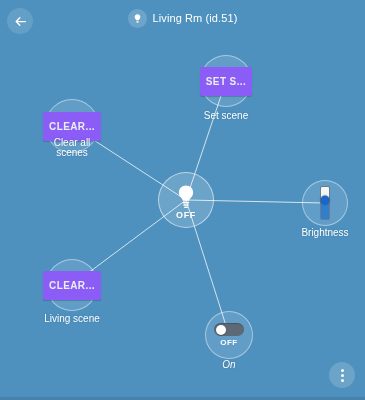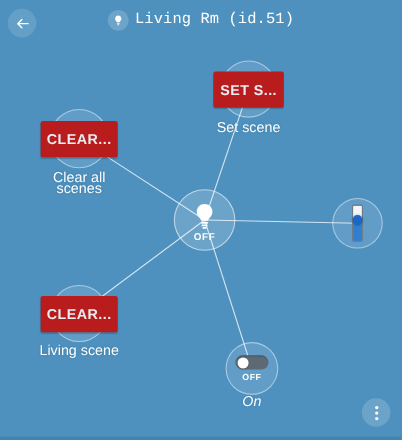--- a/index.html
+++ b/index.html
@@ -57,25 +57,24 @@
   .title-icon {
     width: 19px; height: 19px;
     border-radius: 50%;
     background: rgba(255,255,255,0.18);
     display: flex;
     align-items: center;
     justify-content: center;
     flex: none;
   }
   .title-text {
-    font-size: 14px;
+    font-size: 11px;
     color: #ffffff;
     letter-spacing: 0.1px;
     white-space: nowrap;
-    font-family: Liberation Mono, monospace;
   }
 
   
   .graph-svg {
     position: absolute;
     left: 0; top: 0;
     width: 365px; height: 400px;
     z-index: 1;
   }
 
@@ -92,21 +91,21 @@
     display: flex;
     align-items: center;
     justify-content: center;
     flex-direction: column;
     cursor: pointer;
   }
   .node-label {
     position: absolute;
     text-align: center;
     color: #ffffff;
-    font-size: 13px;
+    font-size: 10px;
     line-height: 10px;
     white-space: pre-line;
     text-shadow: 0 0 2px rgba(40,80,110,0.35);
   }
 
   
   #node-main .node-circle {
     left: 0; top: 0;
     width: 56px; height: 56px;
     background: rgba(255,255,255,0.17);
@@ -119,23 +118,23 @@
   .main-state {
     font-size: 9px;
     font-weight: bold;
     color: #ffffff;
     letter-spacing: 0.6px;
     margin-top: 1px;
   }
 
   
   .mini-btn {
-    background: #b91c1c;
+    background: #8b5cf6;
     color: #e9eef2;
-    font-size: 13px;
+    font-size: 10px;
     font-weight: bold;
     letter-spacing: 0.4px;
     border-radius: 2px;
     padding: 9px 6px;
     min-width: 36px;
     text-align: center;
     box-shadow: 0 1px 1px rgba(0,0,0,0.18);
     cursor: pointer;
     white-space: nowrap;
     overflow: hidden;
@@ -274,37 +273,38 @@
     <div class="node-circle" style="width:52px; height:52px;">
       <span class="mini-btn">SET S...</span>
     </div>
     <span class="node-label" style="left:-14px; top:56px; width:80px;">Set scene</span>
   </div>
 
   <div class="node" id="node-clear-all" style="left:45px; top:99px; width:54px; height:54px;">
     <div class="node-circle" style="width:54px; height:54px;">
       <span class="mini-btn">CLEAR...</span>
     </div>
-    <span class="node-label" style="left:-13px; top:57px; width:80px;">Clear all
+    <span class="node-label" style="left:-13px; top:39px; width:80px;">Clear all
 scenes</span>
   </div>
 
   <div class="node" id="node-clear-scene" style="left:46px; top:259px; width:52px; height:52px;">
     <div class="node-circle" style="width:52px; height:52px;">
       <span class="mini-btn">CLEAR...</span>
     </div>
     <span class="node-label" style="left:-14px; top:55px; width:80px;">Living scene</span>
   </div>
 
   <div class="node" id="node-brightness" style="left:302px; top:180px; width:46px; height:46px;">
     <div class="node-circle" style="width:46px; height:46px;">
       <span class="slider-vert">
         <span class="slider-thumb"></span>
       </span>
     </div>
+    <span class="node-label" style="left:-15px; top:48px; width:76px;">Brightness</span>
   </div>
 
   <div class="node" id="node-on" style="left:205px; top:311px; width:48px; height:48px;">
     <div class="node-circle" style="width:48px; height:48px;">
       <span class="switch-col">
         <span class="switch-track">
           <span class="switch-knob"></span>
         </span>
         <span class="switch-state">OFF</span>
       </span>

